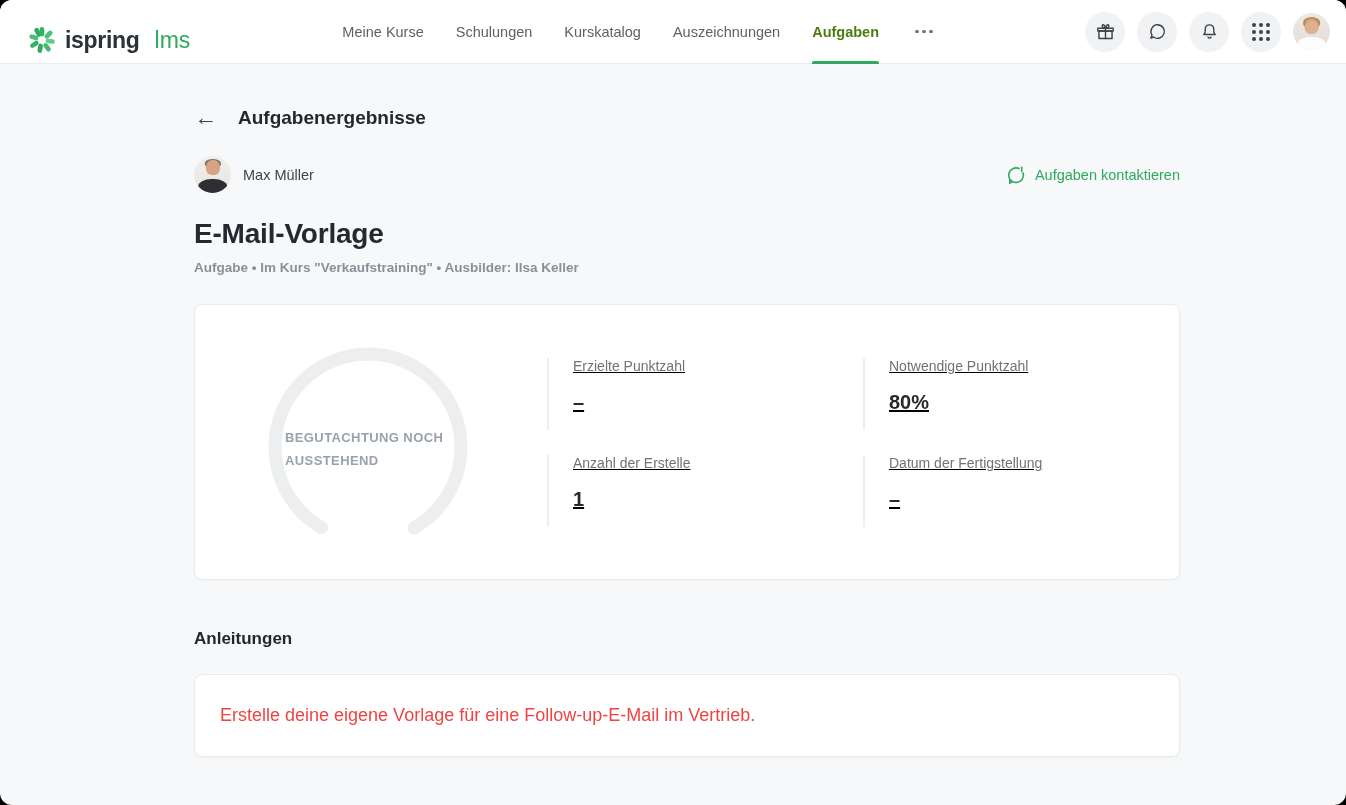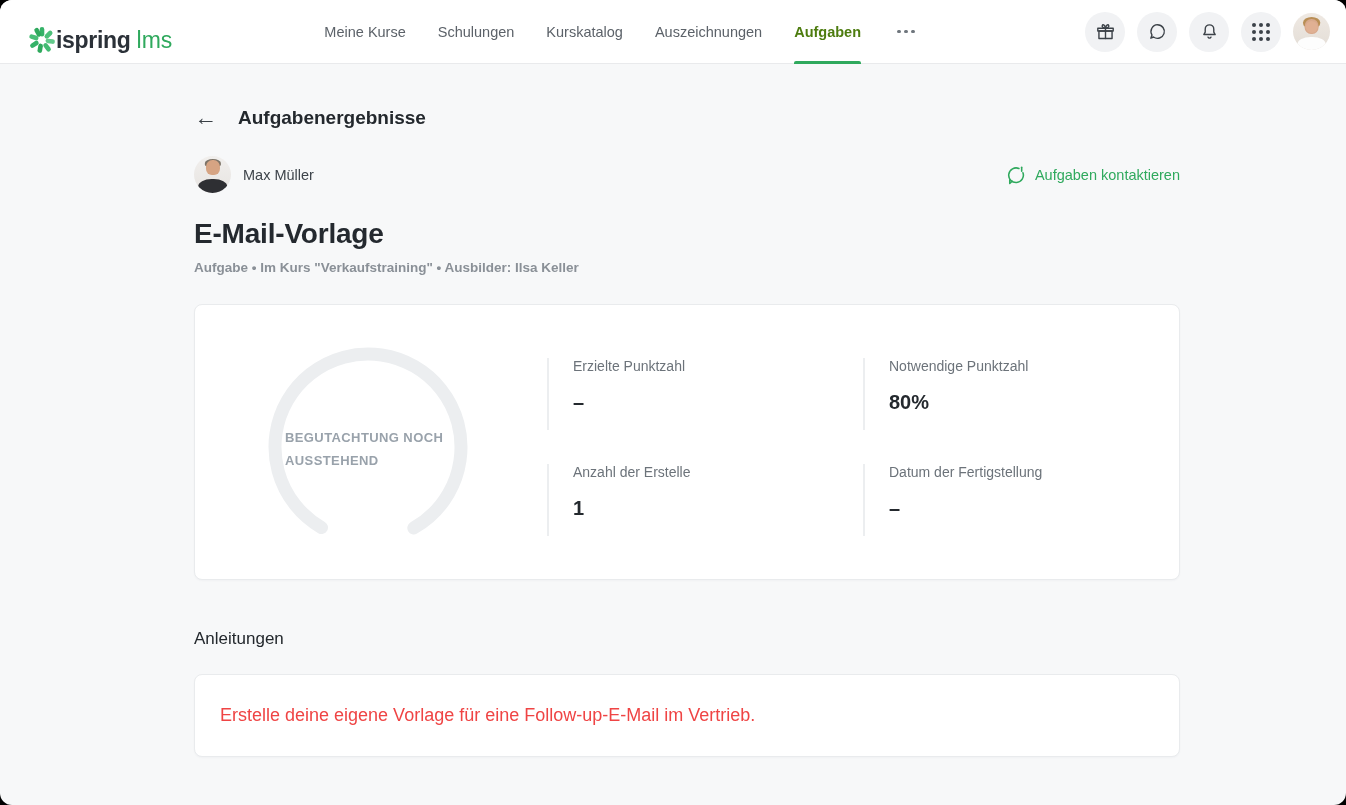--- a/index.html
+++ b/index.html
@@ -1,21 +1,21 @@
 <!DOCTYPE html>
 <html><head>
 <meta charset="utf-8">
 <style>
   * { margin:0; padding:0; box-sizing:border-box; }
   html,body { width:1346px; height:805px; background:#000; font-family:"Liberation Sans", sans-serif; }
   .window { position:relative; width:1346px; height:805px; border-radius:12px; overflow:hidden; background:#f7f8f9; }
 
   
   .topbar { position:relative; display:flex; align-items:center; height:64px; background:#fff; border-bottom:1px solid #e9eaec; padding:0 16px 0 28px; }
-  .logo { display:flex; align-items:center; cursor:pointer;margin-top:17px; }
+  .logo { display:flex; align-items:center; gap:9px; cursor:pointer;margin-top:17px; }
   .logo-mark { width:28px; height:28px; }
   .logo-text { font-size:23px; font-weight:bold; color:#2b3138; letter-spacing:-0.3px; }
   .logo-product { font-size:23px; font-weight:normal; color:#2fa95d; margin-left:6px; }
 
   .nav { display:flex; align-items:center; gap:32px; margin-left:152px; height:52px; }
   .nav-item { position:relative; display:flex; align-items:center; height:64px; font-size:14.5px; color:#5c6269; cursor:pointer; }
   .nav-item.active { color:#4d7c0f; font-weight:bold; }
   .nav-item.active::after { content:""; position:absolute; left:0; right:0; bottom:0; height:3px; background:#2fa95d; border-radius:2px 2px 0 0; }
   .more-dots { display:flex; gap:3.5px; align-items:center; height:64px; padding:0 4px; cursor:pointer; }
   .more-dots i { width:3.5px; height:3.5px; border-radius:50%; background:#6f767d; }
@@ -53,26 +53,26 @@
   .page-title { margin-top:25px; font-size:28px; font-weight:bold; color:#24292f; letter-spacing:-0.2px; }
   .page-meta { margin-top:10px; font-size:13.5px; font-weight:bold; color:#8a9097; }
 
   .card { background:#fff; border:1px solid #e9ebed; border-radius:8px; box-shadow:0 1px 2px rgba(40,45,50,.03); }
   .results-card { margin-top:29px; height:276px; display:flex; }
 
   .gauge-box { position:relative; width:352px; flex:none; }
   .gauge-svg { position:absolute; left:73px; top:42px; }
   .gauge-label { position:absolute; left:90px; top:121px; width:172px; font-size:13px; font-weight:bold; color:#99a2ab; letter-spacing:0.4px; line-height:1.8; }
 
-  .stats { flex:1; display:grid; grid-template-columns:1fr 1fr; row-gap:34px; align-content:start; padding:53px 0 0 0; }
+  .stats { flex:1; display:grid; grid-template-columns:1fr 1fr; row-gap:25px; align-content:start; padding:53px 0 0 0;text-decoration:underline; }
   .stat { border-left:2px solid #eceef0; padding-left:24px; height:72px; }
   .stat-label { font-size:14px; color:#6c737a; }
   .stat-value { margin-top:17px; font-size:20px; font-weight:bold; color:#24292e; }
 
-  .section-heading { margin-top:49px; font-size:17px; font-weight:normal; color:#23282d; }
+  .section-heading { margin-top:49px; font-size:17px; font-weight:bold; color:#23282d; }
   .instructions-card { margin-top:25px; height:83px; display:flex; align-items:center; padding:0 25px; }
   .instructions-text { font-size:18px; color:#ef4444; }
 </style>
 </head>
 <body>
 
 <div class="window">
 
   <header class="topbar">
     <div class="logo">

